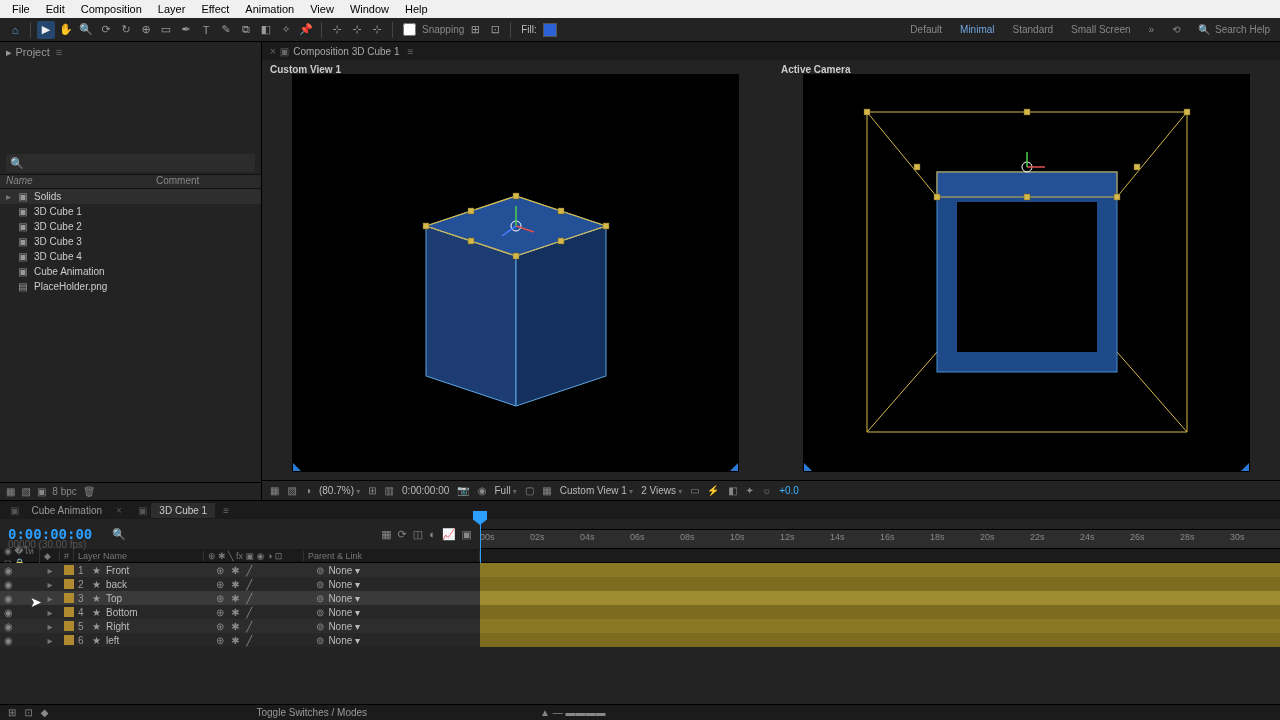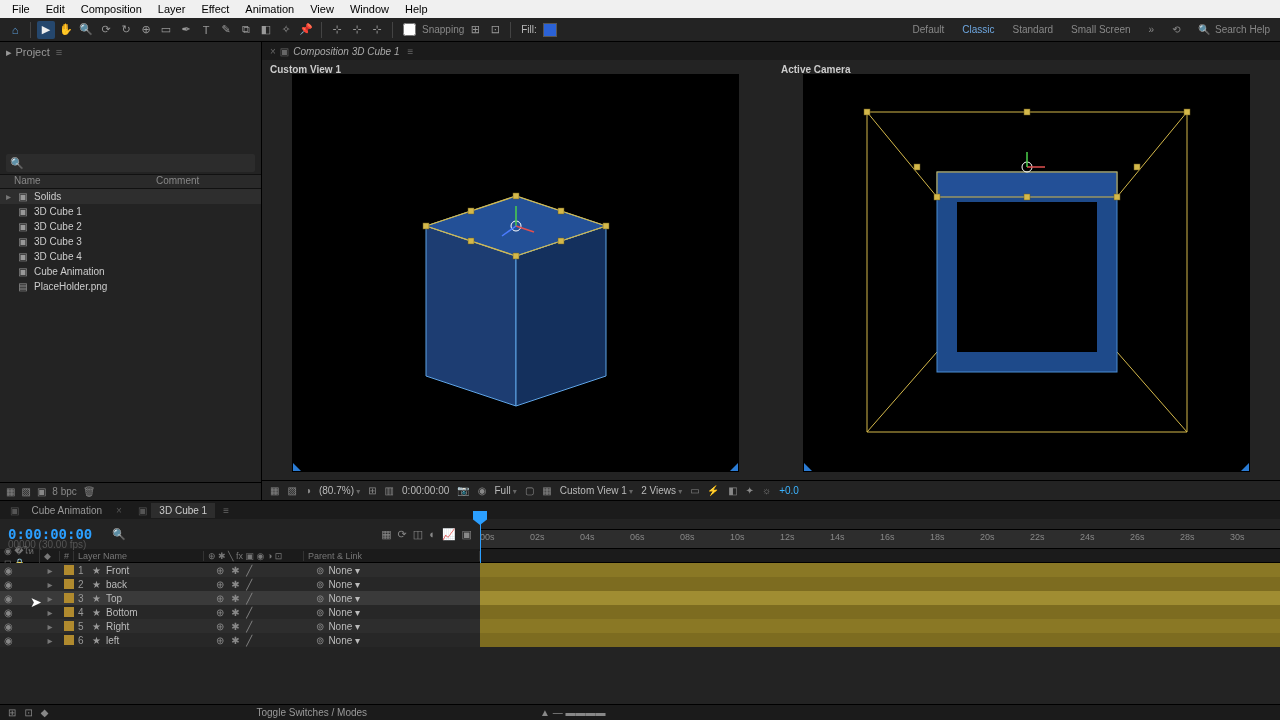--- a/index.html
+++ b/index.html
@@ -19,33 +19,33 @@
 .fill-label { color: #bbb; font-size: 10px; margin: 0 4px; }
 .fill-swatch { width: 14px; height: 14px; background: #2b62d6; border: 1px solid #555; }
 
 .main { display: flex; height: 458px; }
 .project { width: 262px; background: #232323; border-right: 1px solid #000; display: flex; flex-direction: column; }
 .proj-header { height: 20px; display: flex; align-items: center; padding: 0 6px; color: #999; font-size: 11px;}
 .proj-header .tri { margin-right: 4px; }
 .proj-thumb-area { height: 90px; }
 .proj-search { height: 18px; background: #2c2c2c; margin: 2px 6px; border-radius: 2px; display:flex; align-items:center; padding: 0 4px; color:#666;}
 .proj-cols { display: flex; background: #2a2a2a; height: 15px; font-size: 10px; color: #888; border-top: 1px solid #111; border-bottom: 1px solid #111;}
-.proj-cols .c1 { width: 150px; padding-left: 14px; }
+.proj-cols .c1 { width: 150px; padding-left: 6px; font-style: italic; }
 .proj-cols .c2 { flex: 1; padding-left: 6px; }
 .proj-list { flex: 1; background: #232323; }
 .proj-item { height: 15px; display: flex; align-items: center; padding-left: 6px; color: #ccc; font-size: 10px; }
 .proj-item.folder { background: #2e2e2e; }
 .proj-item .icn { width: 14px; text-align: center; margin-right: 4px; color: #999; }
 .proj-item .tri-s { width: 10px; color: #777; }
 .proj-foot { height: 18px; background: #232323; border-top: 1px solid #000; display: flex; align-items: center; padding: 0 6px; gap: 6px; color: #888; font-size: 10px;}
 
 .comp-area { flex: 1; background: #232323; display: flex; flex-direction: column; }
 .comp-tab-row { height: 18px; background: #1b1b1b; display: flex; align-items: center; padding-left: 8px; font-size: 10px; color: #888; gap: 4px;}
 .comp-tab-row .x { color: #666; }
-.comp-tab-row .ctab { color: #aaa; font-style: italic; }
+.comp-tab-row .ctab { color: #aaa; }
 .comp-crumb { height: 16px; background: #2d2d2d; display: flex; align-items: center; padding: 0 8px; font-size: 10px; color: #888; justify-content: space-between; border-bottom:1px solid #000;}
 .comp-crumb .crumbs span.cur { background: #2a4766; color: #cde; padding: 1px 6px; border-radius: 2px; }
 .comp-crumb .crumbs .arrow { margin: 0 6px; color: #666; }
 .comp-viewer { flex: 1; background: #232323; position: relative; display: flex; }
 .view-pane { flex: 1; position: relative; display: flex; flex-direction: column; }
 .view-label { position: absolute; top: 4px; left: 8px; font-size: 10px; color: #ccc; font-weight: bold; z-index: 10; }
 .view-canvas { flex: 1; background: #000; position: relative; margin: 14px 30px 8px 30px; }
 .view-split { width: 4px; background: #232323; }
 .cube-iso { position: absolute; left: 50%; top: 50%; transform: translate(-50%, -45%); }
 .cube-iso svg { display: block; }
@@ -145,21 +145,21 @@
     <input type="checkbox" style="margin: 0px 4px;">
     <span class="snapping-label">Snapping</span>
     <div class="tool-icon">⊞</div>
     <div class="tool-icon">⊡</div>
     <div class="sep"></div>
     <span class="fill-label">Fill:</span>
     <div class="fill-swatch"></div>
   </div>
   <div class="workspace-tabs">
     <span>Default</span>
-    <span class="active">Classic</span>
+    <span class="active">Minimal</span>
     <span>Standard</span>
     <span>Small Screen</span>
     <span>»</span>
     <span>⟲</span>
     <div class="search-help">
       <span>🔍</span>
       <span>Search Help</span>
     </div>
   </div>
 </div>

